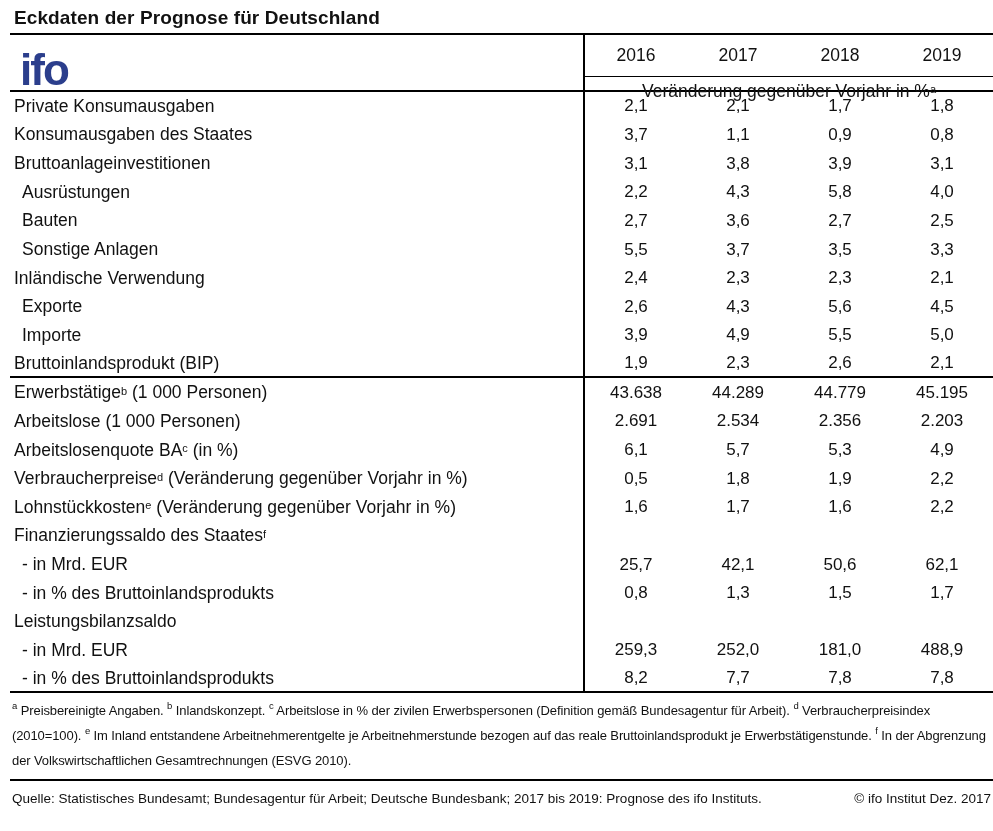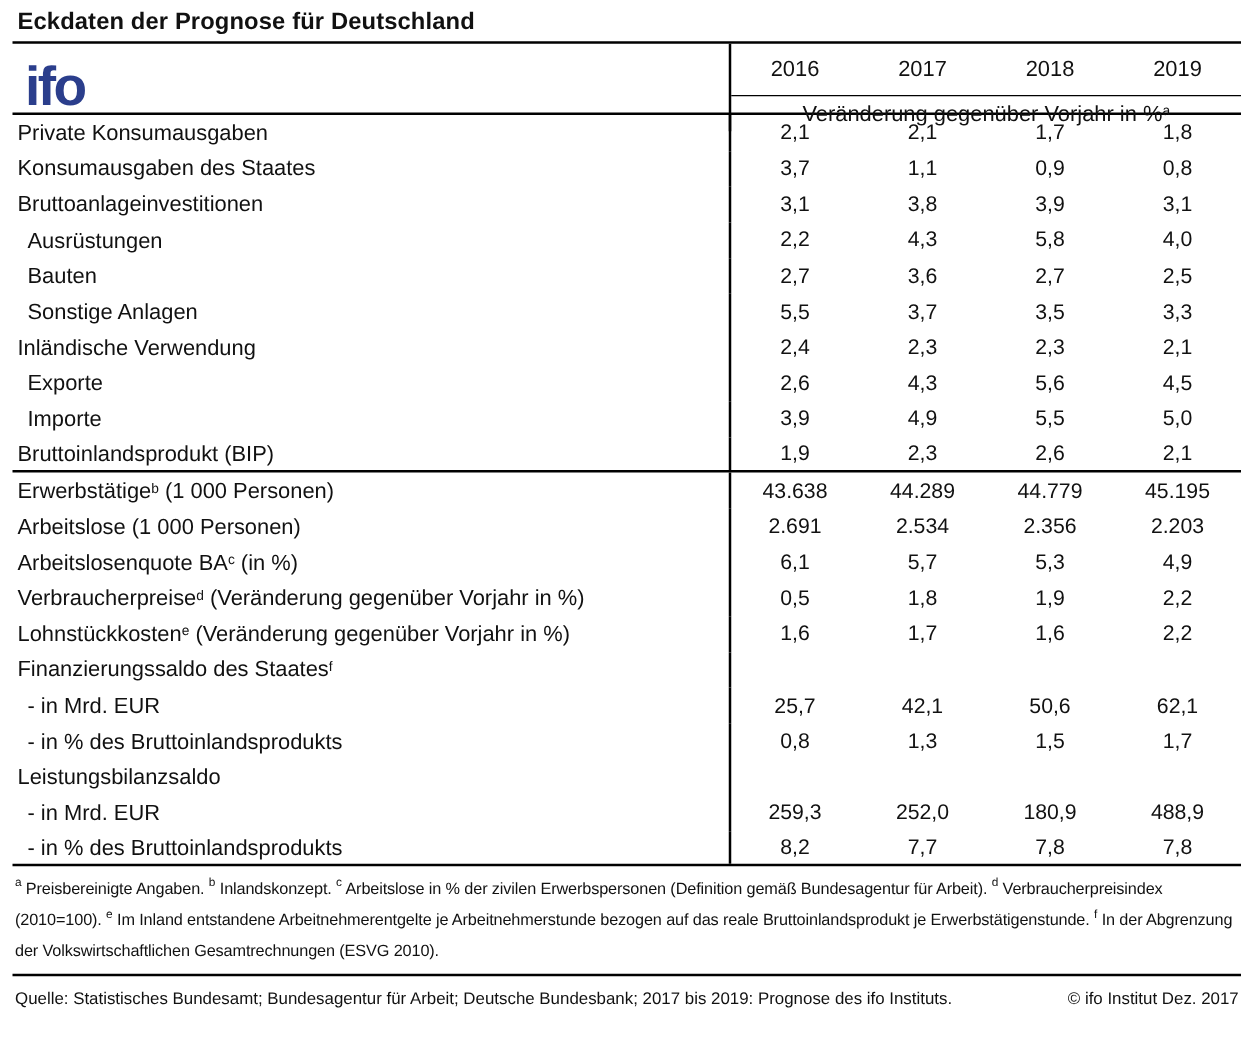--- a/index.html
+++ b/index.html
@@ -301,21 +301,21 @@
         <div class="tval"></div>
         <div class="tval"></div>
         <div class="tval"></div>
       </div>
       <div class="trow">
         <div class="tlabel indent">
           <span>- in Mrd. EUR</span>
         </div>
         <div class="tval">259,3</div>
         <div class="tval">252,0</div>
-        <div class="tval">180,9</div>
+        <div class="tval">181,0</div>
         <div class="tval">488,9</div>
       </div>
       <div class="trow section-end">
         <div class="tlabel indent">
           <span>- in % des Bruttoinlandsprodukts</span>
         </div>
         <div class="tval">8,2</div>
         <div class="tval">7,7</div>
         <div class="tval">7,8</div>
         <div class="tval">7,8</div>

